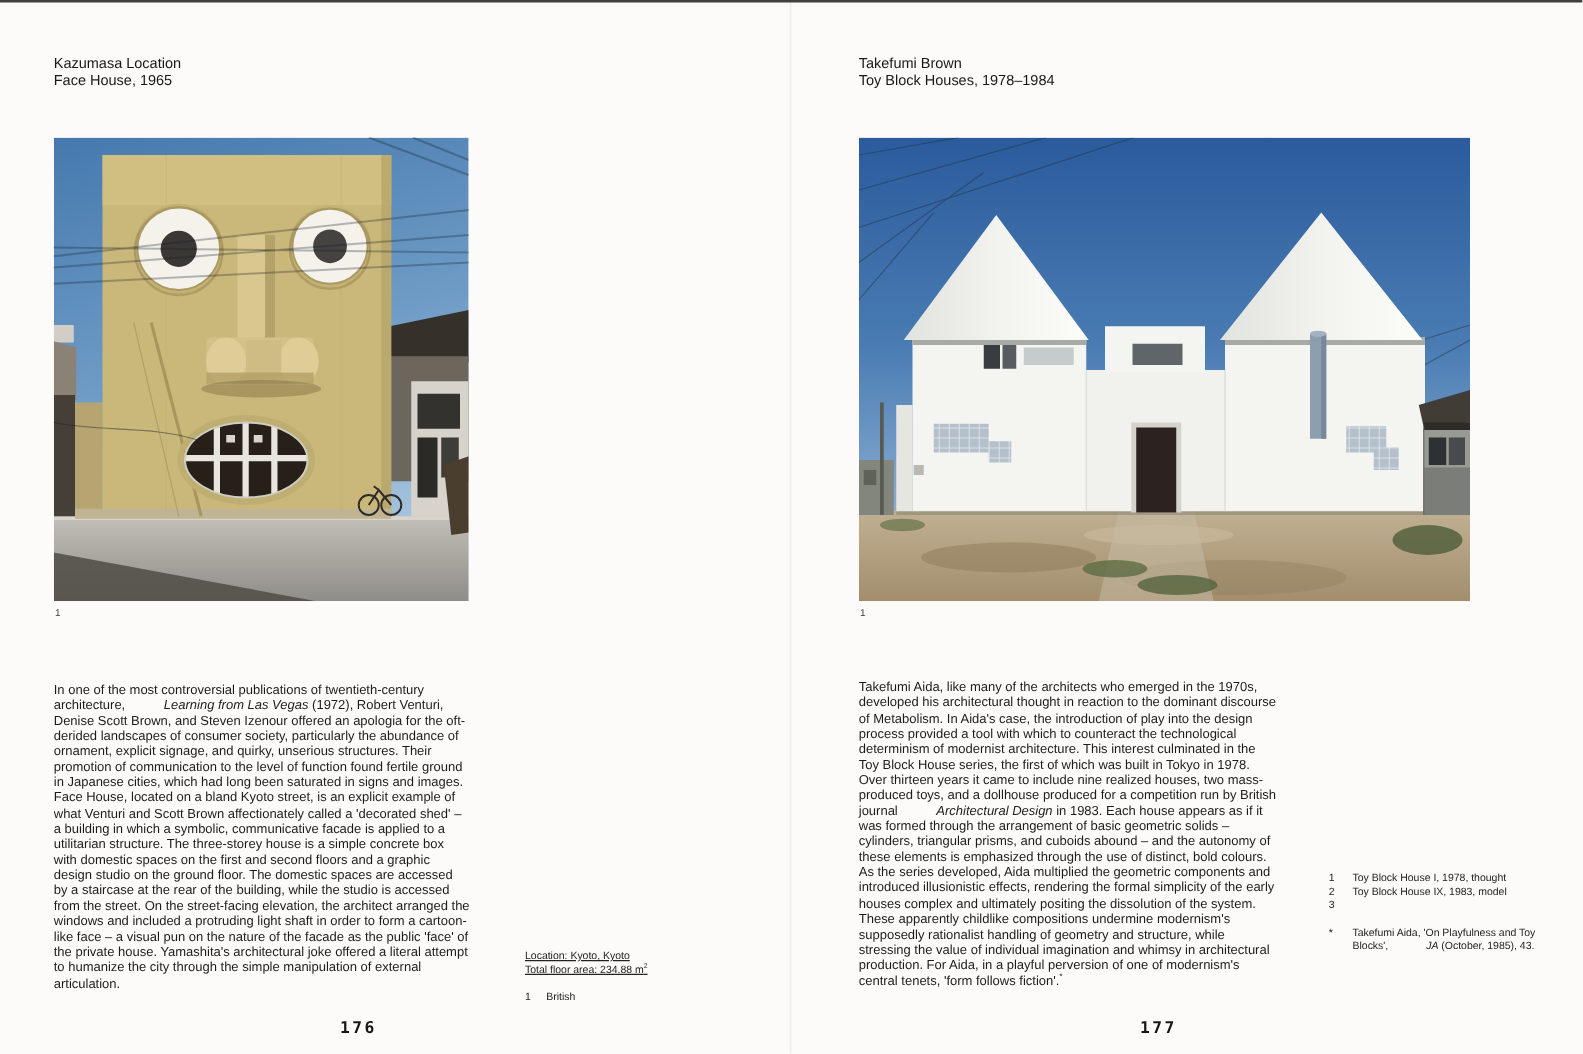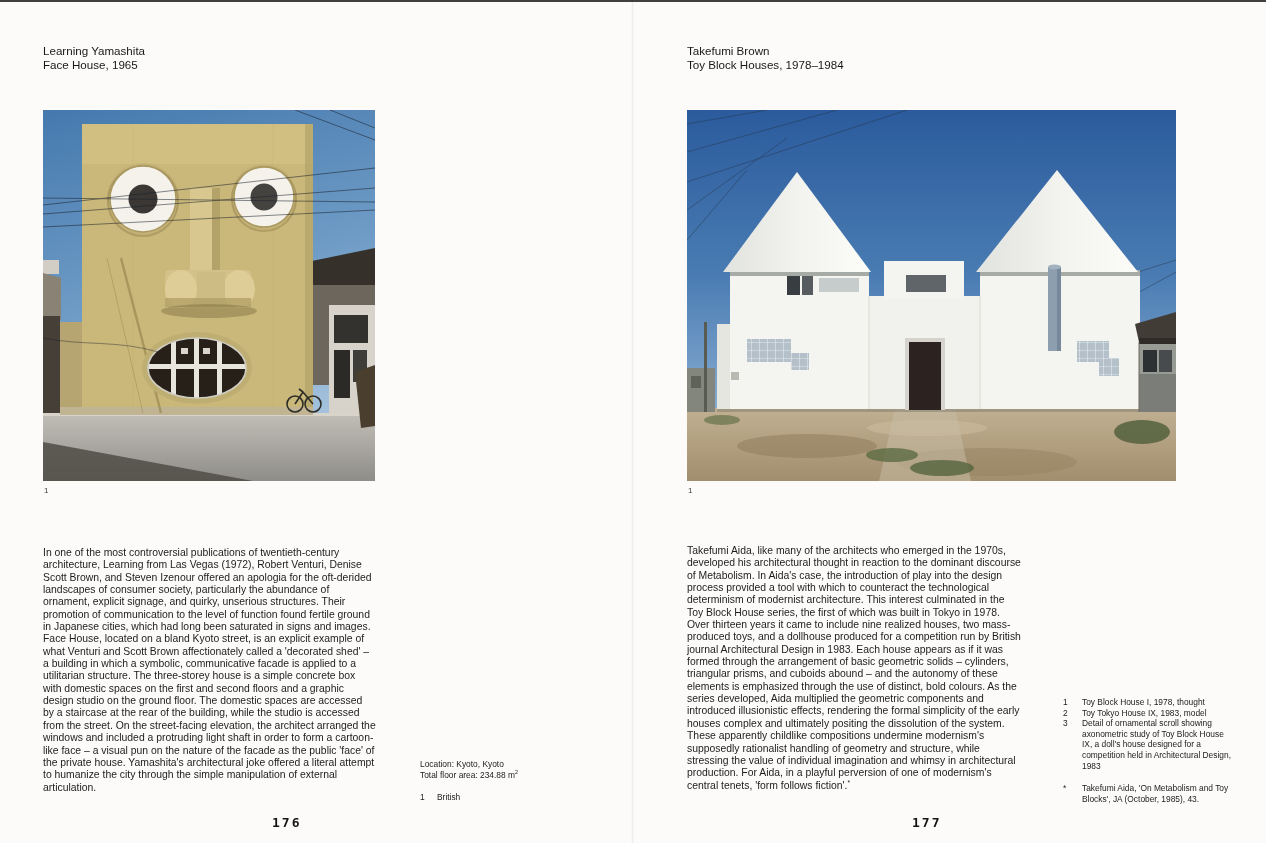--- a/index.html
+++ b/index.html
@@ -13,43 +13,43 @@
   }
   .spread{position:absolute;inset:0;}
   .top-edge{position:absolute;left:0;top:0;width:1266px;height:2px;background:#1e1e1e;opacity:.85;}
   .seam{position:absolute;left:631px;top:0;width:3px;height:843px;
     background:linear-gradient(90deg,rgba(0,0,0,0),rgba(0,0,0,.05),rgba(0,0,0,0));}
   .hdr{position:absolute;font-size:11.6px;line-height:14.4px;color:#181818;white-space:nowrap;}
   .photo{position:absolute;overflow:hidden;}
   .photo svg{display:block;width:100%;height:100%;}
   .fignum{position:absolute;font-size:8px;color:#3d3d3d;}
   .body-text{position:absolute;font-size:10.4px;line-height:12.35px;color:#1c1c1c;text-align:left;}
-  .it{}
+  .it{font-style:italic;margin-left:28px;}
   sup{font-size:.65em;line-height:0;vertical-align:super;}
-  .smallcap{position:absolute;font-size:8.4px;line-height:10.6px;color:#222;}
+  .smallcap{position:absolute;font-size:8.4px;line-height:10.6px;color:#222;text-decoration:underline;}
   .figcap{position:absolute;font-size:8.4px;line-height:10.6px;color:#222;display:flex;}
   .figcap .num{width:17px;flex:none;}
   .notes{position:absolute;font-size:8.4px;line-height:10.6px;color:#222;width:170px;}
   .note-row{display:flex;margin:0 0 0 0;}
   .note-row .note-num{width:19px;flex:none;}
   .note-row .note-text{flex:1;}
   .footnote{margin-top:12px;}
   .pagenum{position:absolute;font-size:13px;letter-spacing:2px;color:#151515;
     font-family:"DejaVu Sans Mono",monospace;font-weight:600;}
 </style>
 </head>
 <body>
 
 <div class="spread">
   <div class="top-edge"></div>
   <div class="seam"></div>
 
   <div>
     <div class="hdr" style="left:43px;top:44px;">
-      <div>Learning Yamashita</div>
+      <div>Kazumasa Location</div>
       <div>Face House, 1965</div>
     </div>
 
     <div class="photo" style="left:43px;top:110px;width:332px;height:371px;">
       <svg viewBox="0 0 332 371" preserveAspectRatio="none">
         <defs>
           <linearGradient id="fhSky" x1="0" y1="0" x2="0.25" y2="1">
             <stop offset="0" stop-color="#4579ae"></stop>
               <stop offset="0.55" stop-color="#6f9cc6"></stop>
               <stop offset="1" stop-color="#a8c5de"></stop>
@@ -279,27 +279,26 @@
 
     <div class="body-text" style="left:687px;top:545px;width:336px;"><span>Takefumi Aida, like many of the architects who emerged in the 1970s, developed his architectural thought in reaction to the dominant discourse of Metabolism. In Aida's case, the introduction of play into the design process provided a tool with which to counteract the technological determinism of modernist architecture. This interest culminated in the Toy Block House series, the first of which was built in Tokyo in 1978. Over thirteen years it came to include nine realized houses, two mass-produced toys, and a dollhouse produced for a competition run by British journal </span><span class="it">Architectural Design</span><span> in 1983. Each house appears as if it was formed through the arrangement of basic geometric solids – cylinders, triangular prisms, and cuboids abound – and the autonomy of these elements is emphasized through the use of distinct, bold colours. As the series developed, Aida multiplied the geometric components and introduced illusionistic effects, rendering the formal simplicity of the early houses complex and ultimately positing the dissolution of the system. These apparently childlike compositions undermine modernism's supposedly rationalist handling of geometry and structure, while stressing the value of individual imagination and whimsy in architectural production. For Aida, in a playful perversion of one of modernism's central tenets, 'form follows fiction'.</span><sup>*</sup></div>
 
     <div class="notes" style="left:1063px;top:697px;">
       <div class="note-row">
         <span class="note-num">1</span>
         <span class="note-text"><span>Toy Block House I, 1978, thought</span></span>
       </div>
       <div class="note-row">
         <span class="note-num">2</span>
-        <span class="note-text"><span>Toy Tokyo House IX, 1983, model</span></span>
+        <span class="note-text"><span>Toy Block House IX, 1983, model</span></span>
       </div>
       <div class="note-row">
         <span class="note-num">3</span>
-        <span class="note-text"><span>Detail of ornamental scroll showing axonometric study of Toy Block House IX, a doll's house designed for a competition held in </span><span class="it">Architectural Design</span><span>, 1983</span></span>
       </div>
       <div class="note-row footnote">
         <span class="note-num">*</span>
-        <span class="note-text"><span>Takefumi Aida, 'On Metabolism and Toy Blocks', </span><span class="it">JA</span><span> (October, 1985), 43.</span></span>
+        <span class="note-text"><span>Takefumi Aida, 'On Playfulness and Toy Blocks', </span><span class="it">JA</span><span> (October, 1985), 43.</span></span>
       </div>
     </div>
 
     <div class="pagenum" style="left:912px;top:815px;">177</div>
   </div>
 </div>
 
 </body></html>

